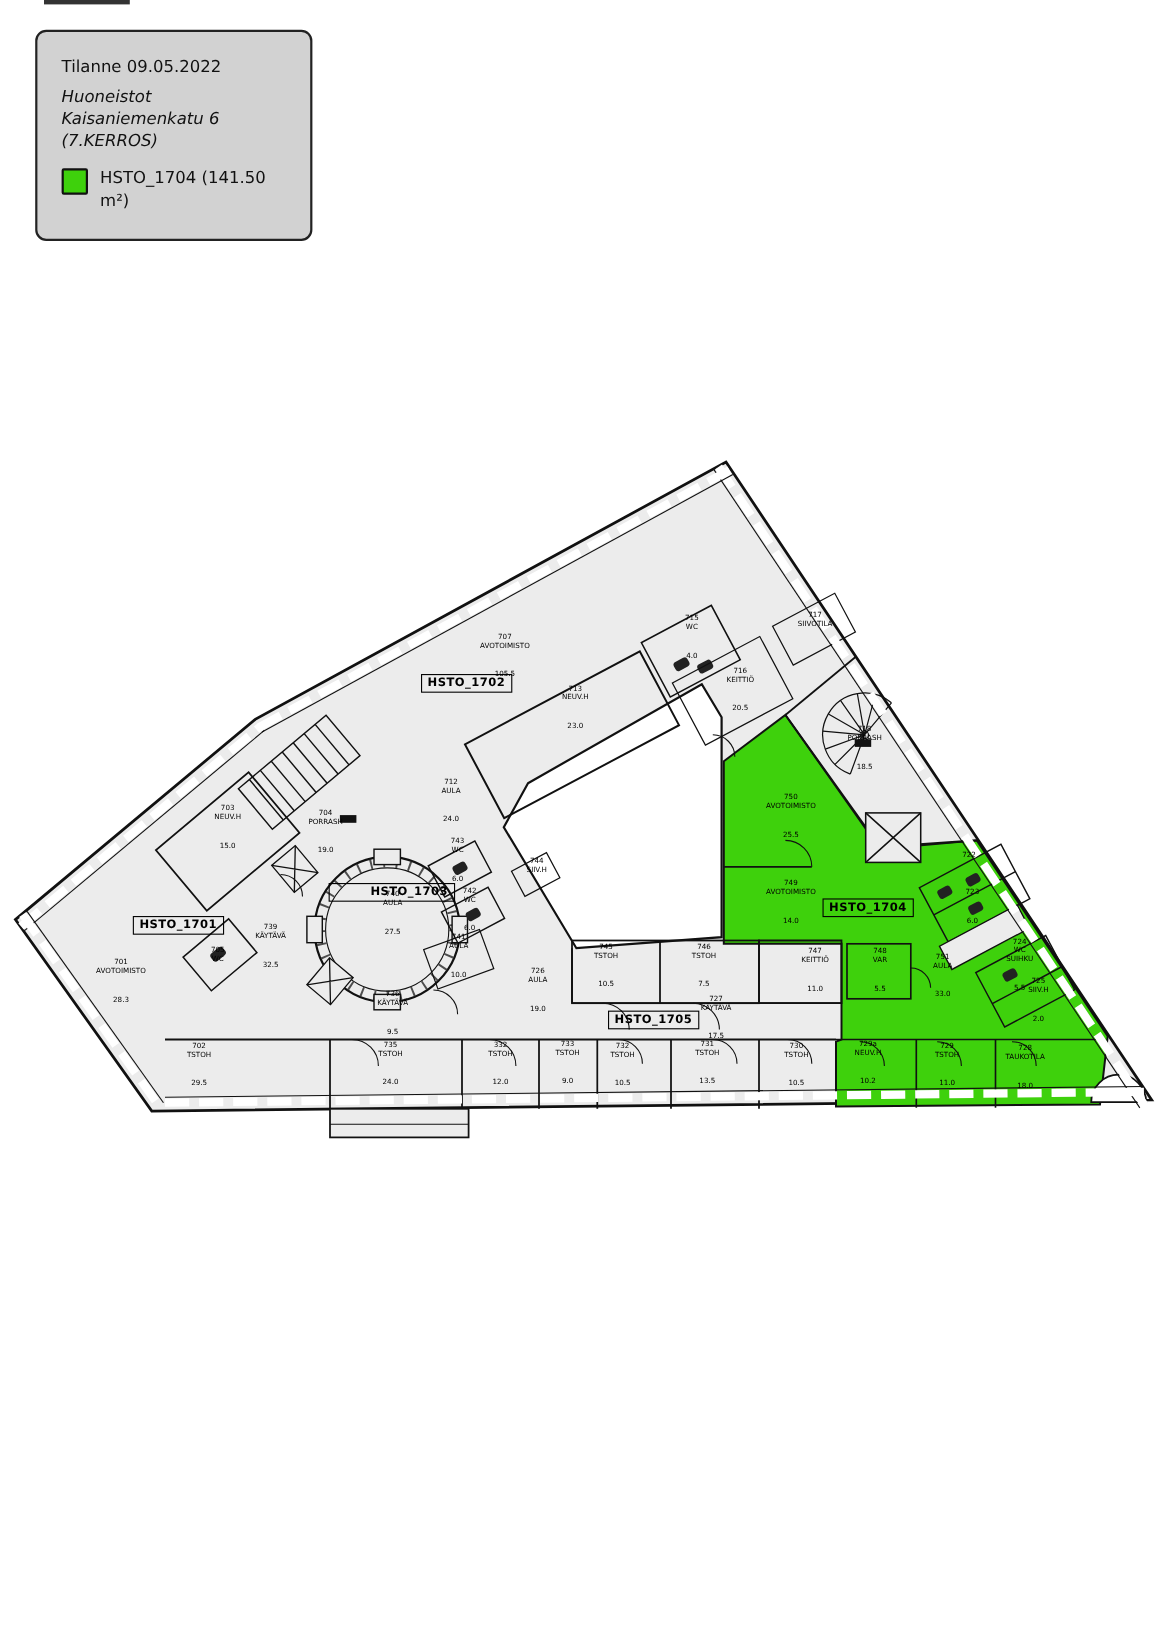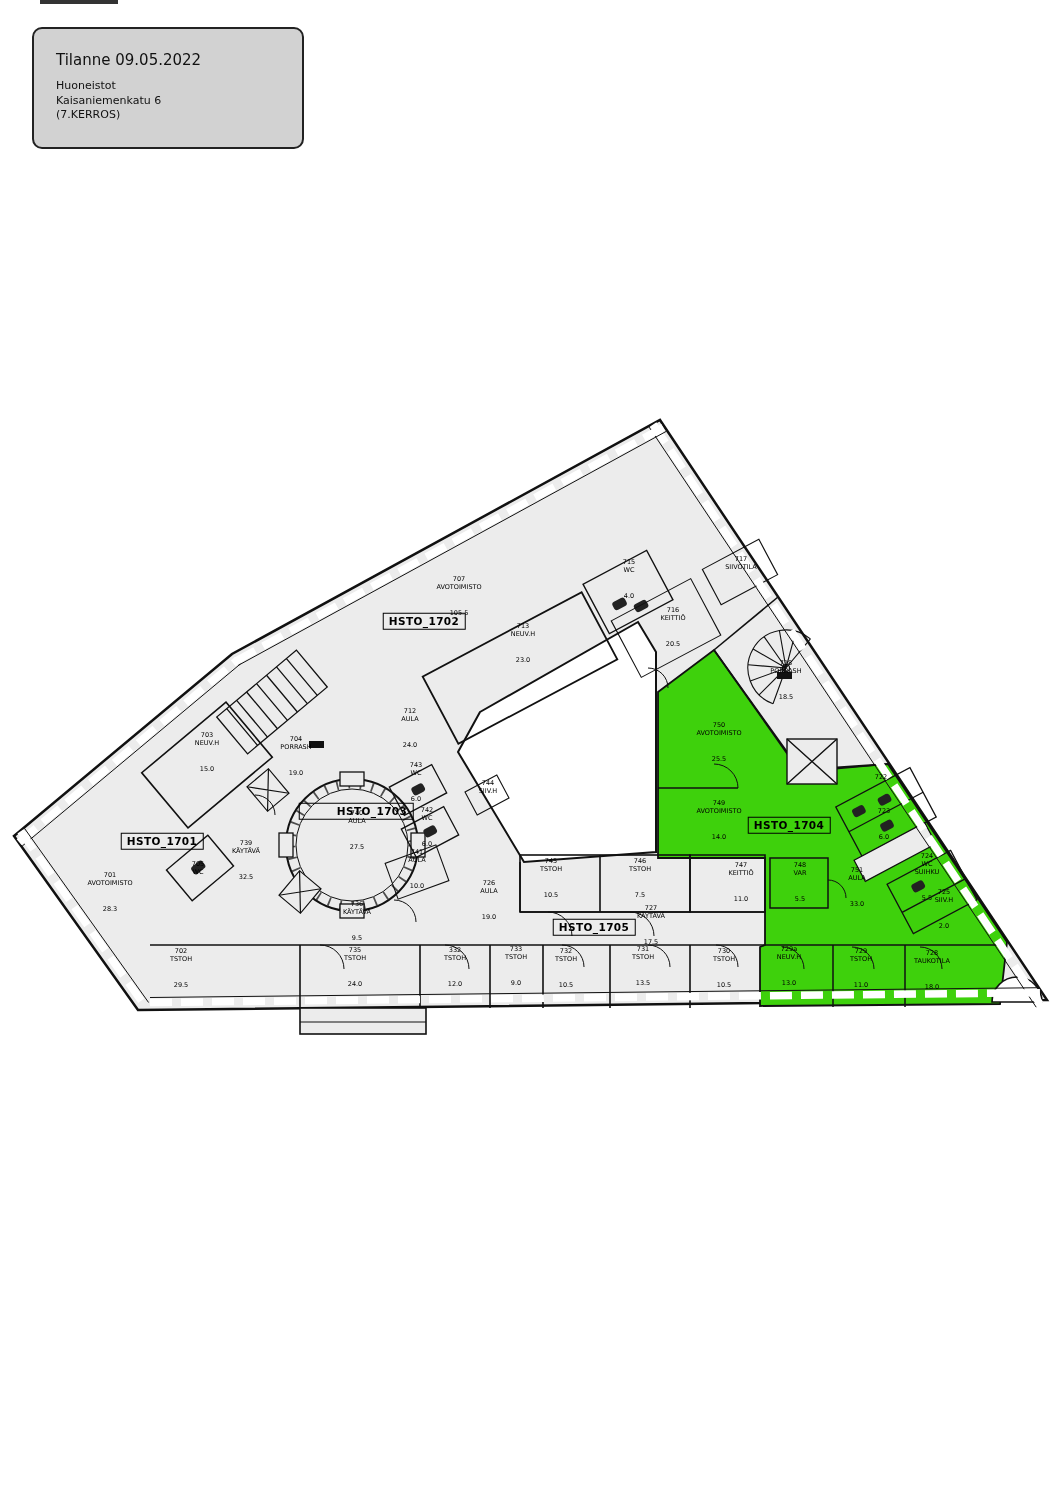--- a/index.html
+++ b/index.html
@@ -18,26 +18,26 @@
   }
   .rl-area{margin-top:18px;font-size:6.5px;}
   .unit-label{
     position:absolute;transform:translate(-50%,-50%);
     font:700 10.5px/1 "DejaVu Sans",sans-serif;color:#000;
     border:1.4px solid #000;padding:2px 5px;letter-spacing:.4px;
     background:transparent;white-space:nowrap;
   }
   
   #legend{
-    position:absolute;left:32px;top:27px;width:272px;
+    position:absolute;left:32px;top:27px;width:252px;
     border:2.5px solid #222;border-radius:10px;
     padding:22px 20px 24px 22px;box-sizing:border-box;
   }
   #legend .lg-title{font-size:15px;color:#111;margin-bottom:10px;}
-  #legend .lg-line{font-size:11px;color:#111;line-height:1.32;}
+  #legend .lg-line{font-size:15px;color:#111;line-height:1.32;font-style:italic;}
   #legend .lg-item{display:flex;align-items:flex-start;margin-top:13px;gap:11px;}
   #legend .lg-swatch{width:20px;height:20px;border:2px solid #111;border-radius:2px;flex:0 0 auto;margin-top:2px;}
   #legend .lg-item-label{font-size:15px;color:#111;line-height:1.4;width:170px;}
   #top-artifact{position:absolute;left:40px;top:0;width:78px;height:4px;background:#333;}
 </style>
 </head>
 <body>
 
 <div id="top-artifact"></div>
 
@@ -247,21 +247,21 @@
 SIIV.H</div><div class="rl-area">2.0</div></div>
       <div class="room-label" style="left: 489px; top: 900px;"><div class="rl-head">726
 AULA</div><div class="rl-area">19.0</div></div>
       <div class="room-label" style="left: 651px; top: 925px;"><div class="rl-head">727
 KÄYTÄVÄ</div><div class="rl-area">17.5</div></div>
       <div class="room-label" style="left: 932px; top: 970px;"><div class="rl-head">728
 TAUKOTILA</div><div class="rl-area">18.0</div></div>
       <div class="room-label" style="left: 861px; top: 968px;"><div class="rl-head">729
 TSTOH</div><div class="rl-area">11.0</div></div>
       <div class="room-label" style="left: 789px; top: 966px;"><div class="rl-head">729a
-NEUV.H</div><div class="rl-area">13.0</div></div>
+NEUV.H</div><div class="rl-area">10.2</div></div>
       <div class="room-label" style="left: 724px; top: 968px;"><div class="rl-head">730
 TSTOH</div><div class="rl-area">10.5</div></div>
       <div class="room-label" style="left: 643px; top: 966px;"><div class="rl-head">731
 TSTOH</div><div class="rl-area">13.5</div></div>
       <div class="room-label" style="left: 566px; top: 968px;"><div class="rl-head">732
 TSTOH</div><div class="rl-area">10.5</div></div>
       <div class="room-label" style="left: 516px; top: 966px;"><div class="rl-head">733
 TSTOH</div><div class="rl-area">9.0</div></div>
       <div class="room-label" style="left: 455px; top: 967px;"><div class="rl-head">332
 TSTOH</div><div class="rl-area">12.0</div></div>
@@ -301,13 +301,17 @@
       <div class="unit-label" style="left: 789px; top: 825px;">HSTO_1704</div>
       <div class="unit-label" style="left: 594px; top: 927px; text-align: right;">HSTO_1705</div>
     </div>
 </div>
 
 <div id="legend" style="background: rgb(210, 210, 210);">
   <div class="lg-title">Tilanne 09.05.2022</div>
   <div class="lg-line">Huoneistot</div>
   <div class="lg-line">Kaisaniemenkatu 6</div>
   <div class="lg-line">(7.KERROS)</div>
+  <div class="lg-item">
+    <div class="lg-swatch" style="background: rgb(62, 209, 12);"></div>
+    <div class="lg-item-label">HSTO_1704 (141.50 m²)</div>
+  </div>
 </div>
 
 </body></html>

